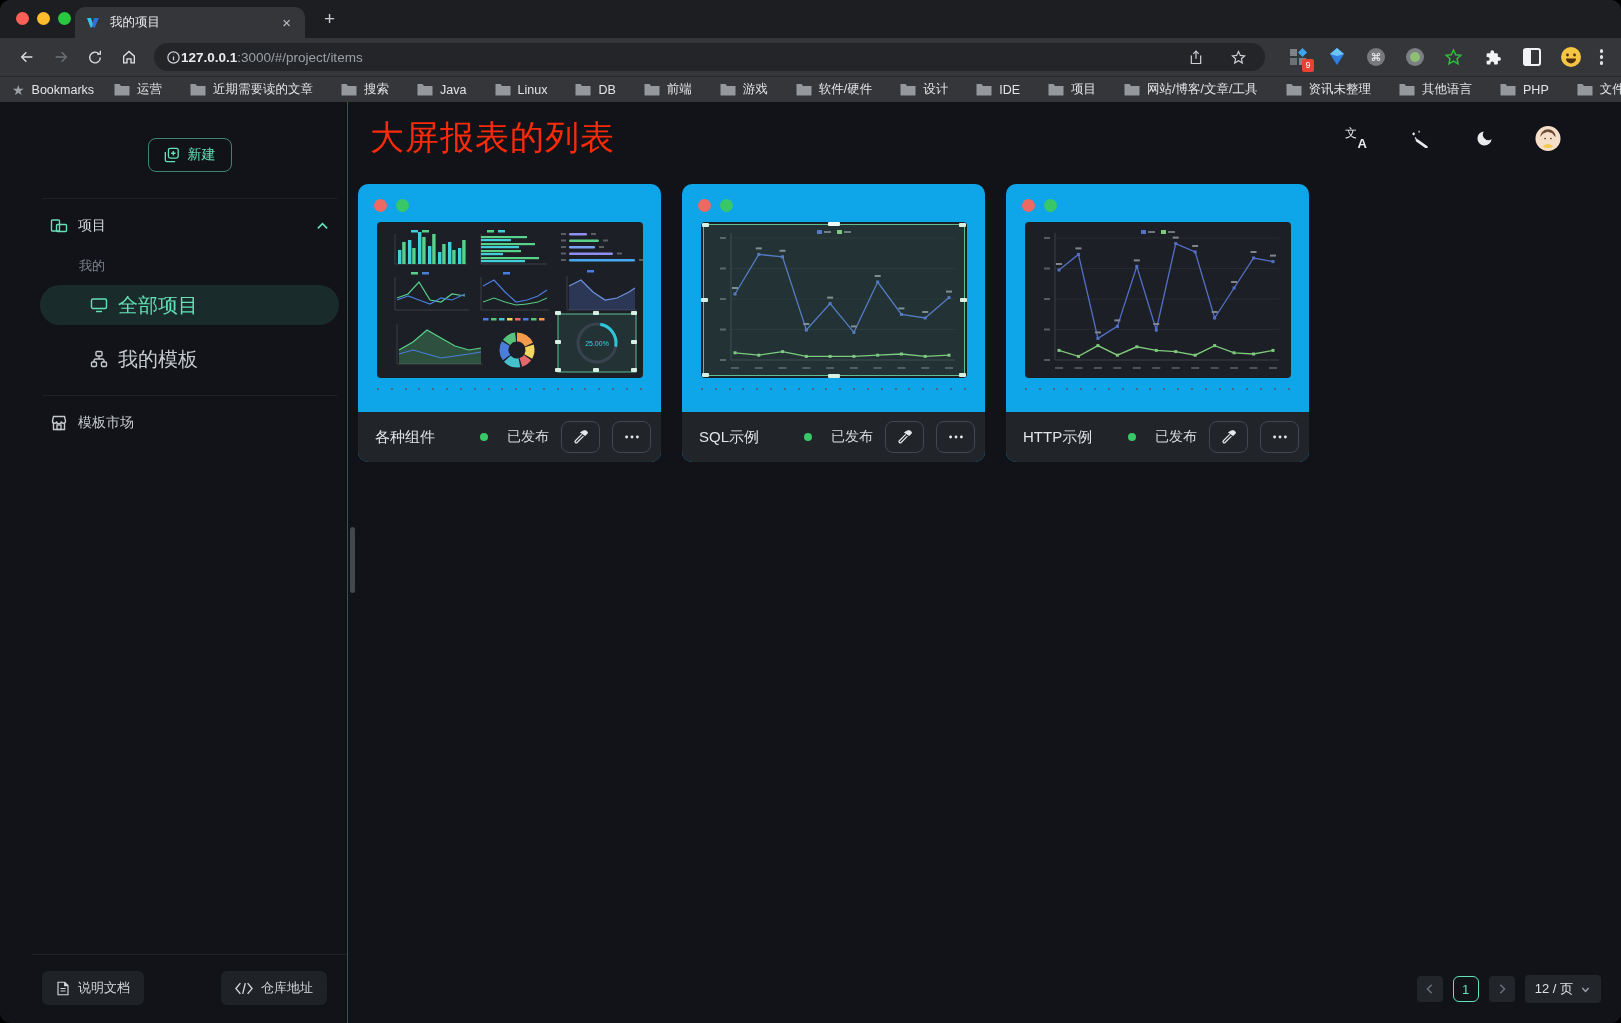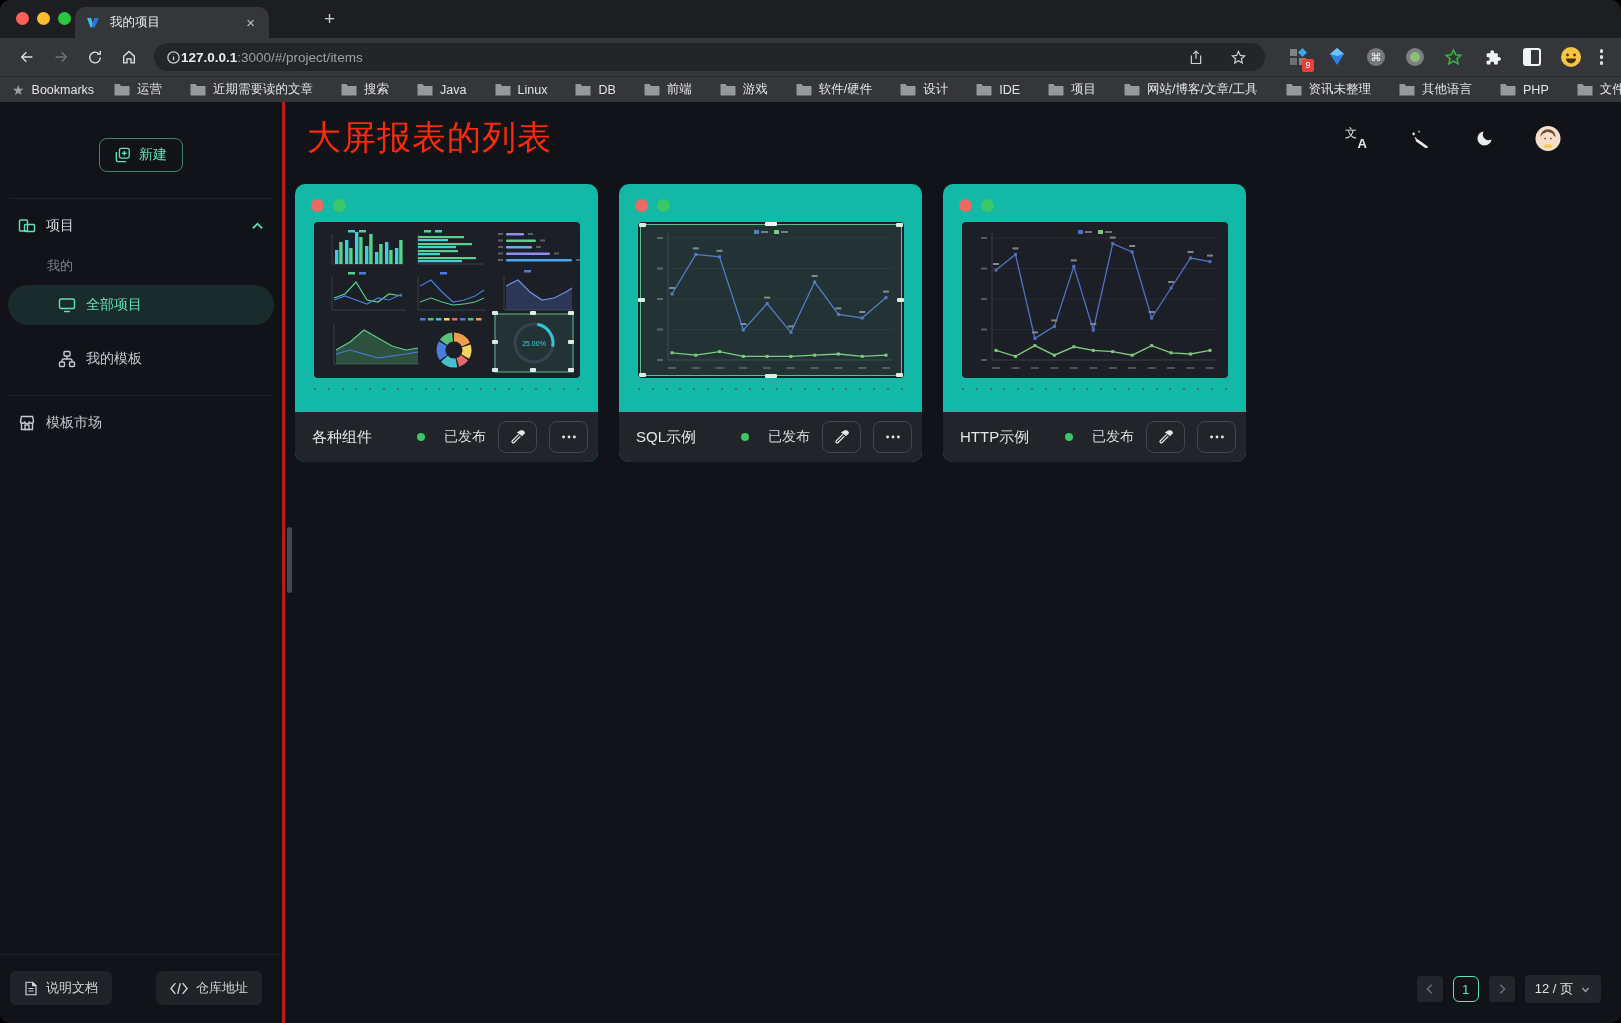--- a/index.html
+++ b/index.html
@@ -3,21 +3,21 @@
 <meta charset="utf-8">
 <style>
   html,body{margin:0;padding:0;background:#000;}
   *{box-sizing:border-box;font-family:"Liberation Sans",sans-serif;}
   .window{width:1621px;height:1023px;border-radius:10px;overflow:hidden;position:relative;background:#111318;}
 
   
   .tabstrip{height:38px;background:#1d1e22;position:relative;}
   .traffic{position:absolute;top:12px;left:16px;display:flex;gap:8px;}
   .tl{width:13px;height:13px;border-radius:50%;}
-  .tab{position:absolute;left:75px;top:7px;width:194px;height:31px;background:#35363a;border-radius:10px 10px 0 0;display:flex;align-items:center;padding:0 10px;}
+  .tab{position:absolute;left:75px;top:7px;width:230px;height:31px;background:#35363a;border-radius:10px 10px 0 0;display:flex;align-items:center;padding:0 10px;}
   .tab-title{color:#e8eaed;font-size:12.5px;margin-left:9px;flex:1;white-space:nowrap;overflow:hidden;}
   .tab-close{color:#bdc1c6;font-size:15px;line-height:1;background:none;border:none;cursor:default;padding:2px 4px;}
   .newtab{position:absolute;left:318px;top:6px;color:#c7cacf;font-size:19px;background:none;border:none;padding:2px 6px;}
 
   
   .toolbar{height:38px;background:#35363a;display:flex;align-items:center;padding:0 10px;}
   .nav-ic{width:28px;height:28px;display:flex;align-items:center;justify-content:center;background:none;border:none;margin:0 3px;color:#dfe1e5;}
   .nav-ic.dis{color:#6f7377;}
   .omnibox{flex:1;height:28px;background:#232529;border-radius:14px;display:flex;align-items:center;padding:0 12px;margin:0 8px;}
   .url{font-size:13.5px;flex:1;white-space:nowrap;overflow:hidden;}
@@ -33,45 +33,45 @@
   
   .bmbar{height:26px;background:#35363a;border-top:1px solid rgba(0,0,0,.22);display:flex;align-items:center;padding:0 12px;gap:20px;overflow:hidden;font-size:12.5px;color:#e2e4e8;white-space:nowrap;}
   .bm{display:flex;align-items:center;gap:7px;background:none;border:none;color:#e2e4e8;font-size:12.5px;padding:0;}
   .bm-star{color:#9aa0a6;font-size:14px;}
   .bm-right{margin-left:auto;display:flex;align-items:center;gap:14px;}
   .bm-sep{width:1px;height:16px;background:#5a5d62;}
   .bm-more{color:#c7cacf;font-size:13px;background:none;border:none;}
 
   
   .app{display:flex;height:921px;}
-  .sidebar{width:285px;flex:none;position:relative;background:#111318;border-right:3px solid #b91c1c;}
+  .sidebar{width:316px;flex:none;position:relative;background:#111318;border-right:1px solid #b91c1c;margin-left:32px;}
   .new-btn{display:flex;align-items:center;justify-content:center;gap:8px;margin:36px auto 0;width:84px;height:34px;background:none;border:1px solid rgba(99,226,183,.55);border-radius:8px;color:#63e2b7;font-size:14px;}
   .sb-div{height:1px;background:#1f2126;margin:26px 10px 0;}
   .sb-row{display:flex;align-items:center;height:46px;padding:0 18px;color:#d7dade;font-size:14px;gap:10px;margin-top:4px;}
   .sb-group{height:34px;line-height:34px;padding-left:47px;color:#7e848d;font-size:13px;}
-  .sb-item{display:flex;align-items:center;gap:10px;height:40px;margin:2px 8px 0;border-radius:20px;padding-left:50px;color:#c6c9ce;font-size:14px;}
+  .sb-item{display:flex;align-items:center;gap:10px;height:40px;margin:2px 8px 0;border-radius:20px;padding-left:50px;color:#c6c9ce;font-size:20px;}
   .sb-item.active{background:rgba(99,226,183,.12);color:#63e2b7;}
   .sb-item.second{margin-top:14px;}
   .chev-up{margin-left:auto;color:#63e2b7;display:flex;}
   .sb-footer{position:absolute;left:0;right:0;bottom:0;border-top:1px solid #1f2126;padding:16px 20px 18px 10px;display:flex;justify-content:space-between;}
   .sb-fbtn{display:flex;align-items:center;gap:8px;height:34px;padding:0 14px;background:#1f2226;border:none;border-radius:6px;color:#d3d6da;font-size:13px;}
 
   .main{flex:1;position:relative;background:#111318;overflow:hidden;}
   .scroll-thumb{position:absolute;left:2px;top:425px;width:5px;height:66px;background:#44474c;border-radius:3px;}
   .main-header{display:flex;align-items:center;margin-top:14px;height:44px;padding:0 60px 0 22px;}
   .page-title{color:#fa2a0a;font-size:34px;letter-spacing:1px;}
   .hdr-icons{margin-left:auto;display:flex;align-items:center;gap:38px;}
   .hdr-ic{background:none;border:none;color:#e8e9eb;display:flex;align-items:center;justify-content:center;width:26px;height:26px;padding:0;}
   .lang-ic{position:relative;width:22px;height:22px;color:#e8e9eb;}
   .lang-ic .zh{position:absolute;left:0;top:-2px;font-size:12px;}
   .lang-ic .en{position:absolute;right:0;bottom:-2px;font-size:13px;font-weight:bold;}
 
   
   .cards{display:flex;gap:21px;padding:24px 0 0 10px;}
-  .card{width:303px;height:278px;background:#14b8a6;border-radius:10px;position:relative;text-decoration:underline;}
+  .card{width:303px;height:278px;background:#0ea5e9;border-radius:10px;position:relative;text-decoration:underline;}
   .cdot{position:absolute;top:15px;width:13px;height:13px;border-radius:50%;}
   .cdot.r{left:16px;background:#ee6962;}
   .cdot.g{left:38px;background:#3ac768;}
   .preview{position:absolute;top:38px;left:19px;width:266px;height:156px;background:#1c1f25;border-radius:4px;overflow:hidden;}
   .sel-overlay{position:absolute;inset:2px;background:rgba(99,226,183,.10);border:1px solid #5fbd92;}
   .handle{position:absolute;width:7px;height:4px;background:#d7efe3;border-radius:1px;}
   .h-tl{left:-2px;top:-2px}.h-tm{left:calc(50% - 6px);top:-3px;width:12px;background:#f0faf5}.h-tr{right:-2px;top:-2px}
   .h-ml{left:-3px;top:calc(50% - 2px)}.h-mr{right:-3px;top:calc(50% - 2px)}
   .h-bl{left:-2px;bottom:-2px}.h-bm{left:calc(50% - 6px);bottom:-3px;width:12px}.h-br{right:-2px;bottom:-2px}
   .dots-strip{position:absolute;top:204px;left:19px;right:19px;display:flex;justify-content:space-between;}

